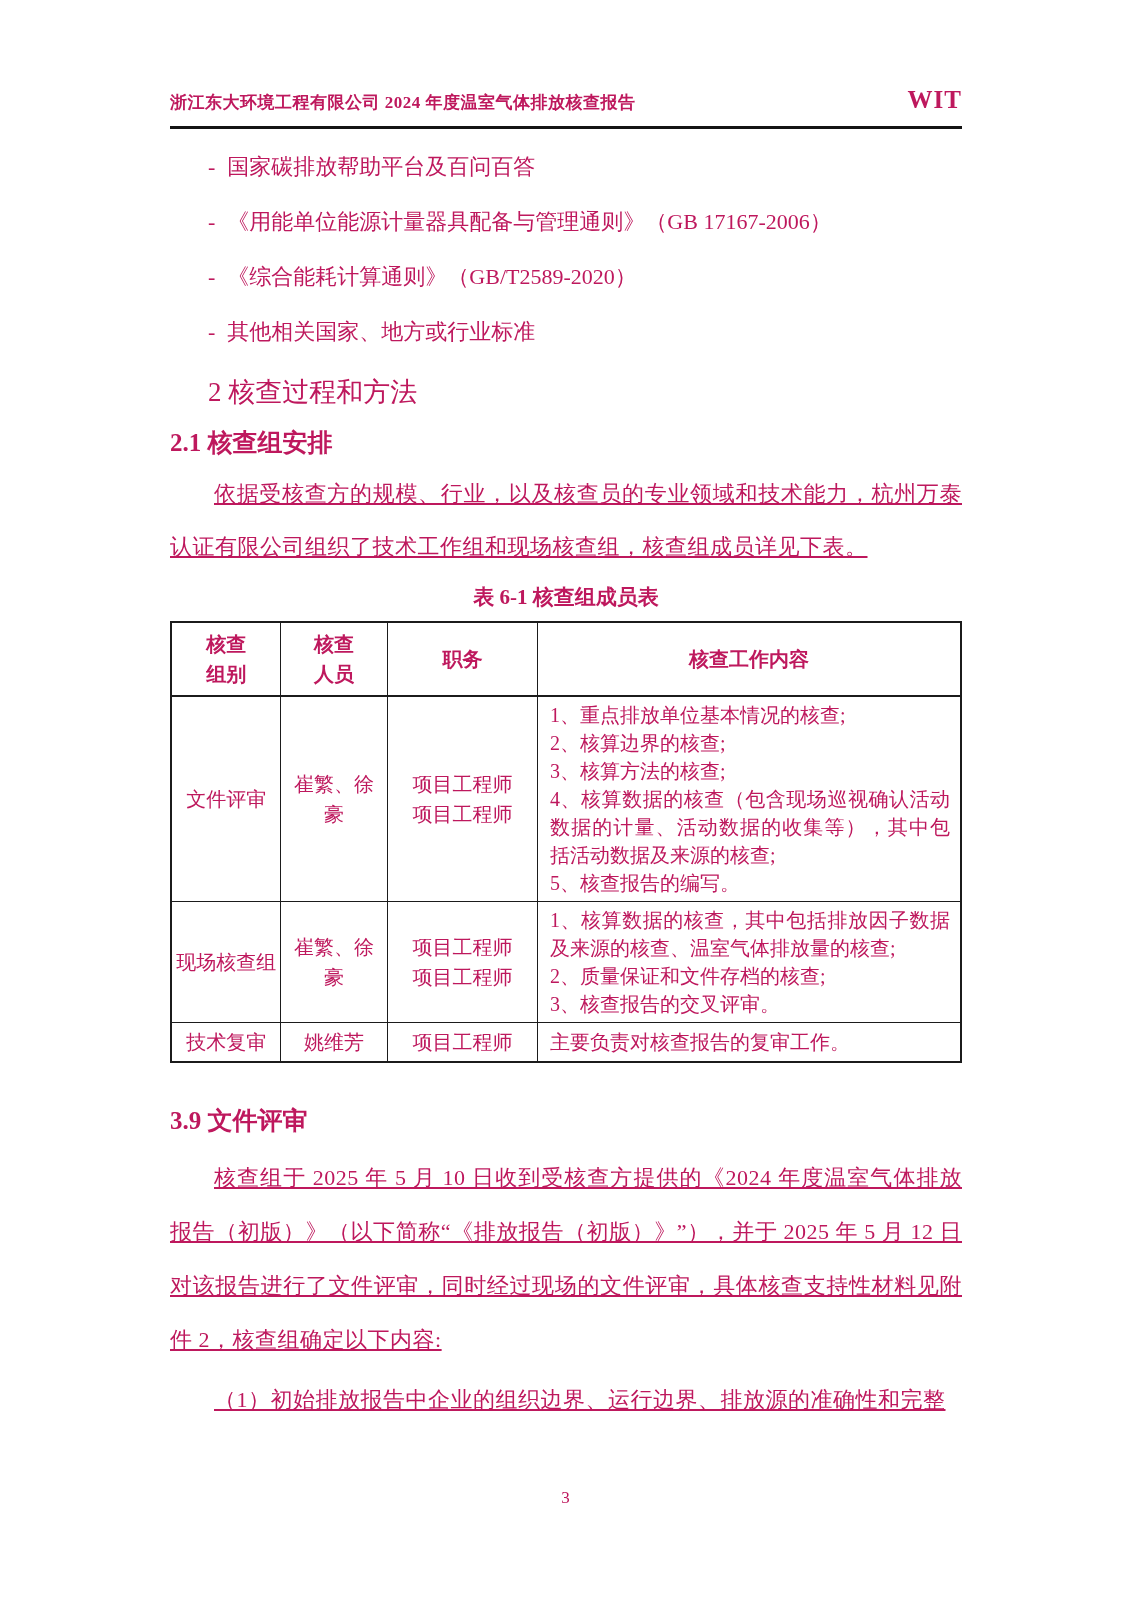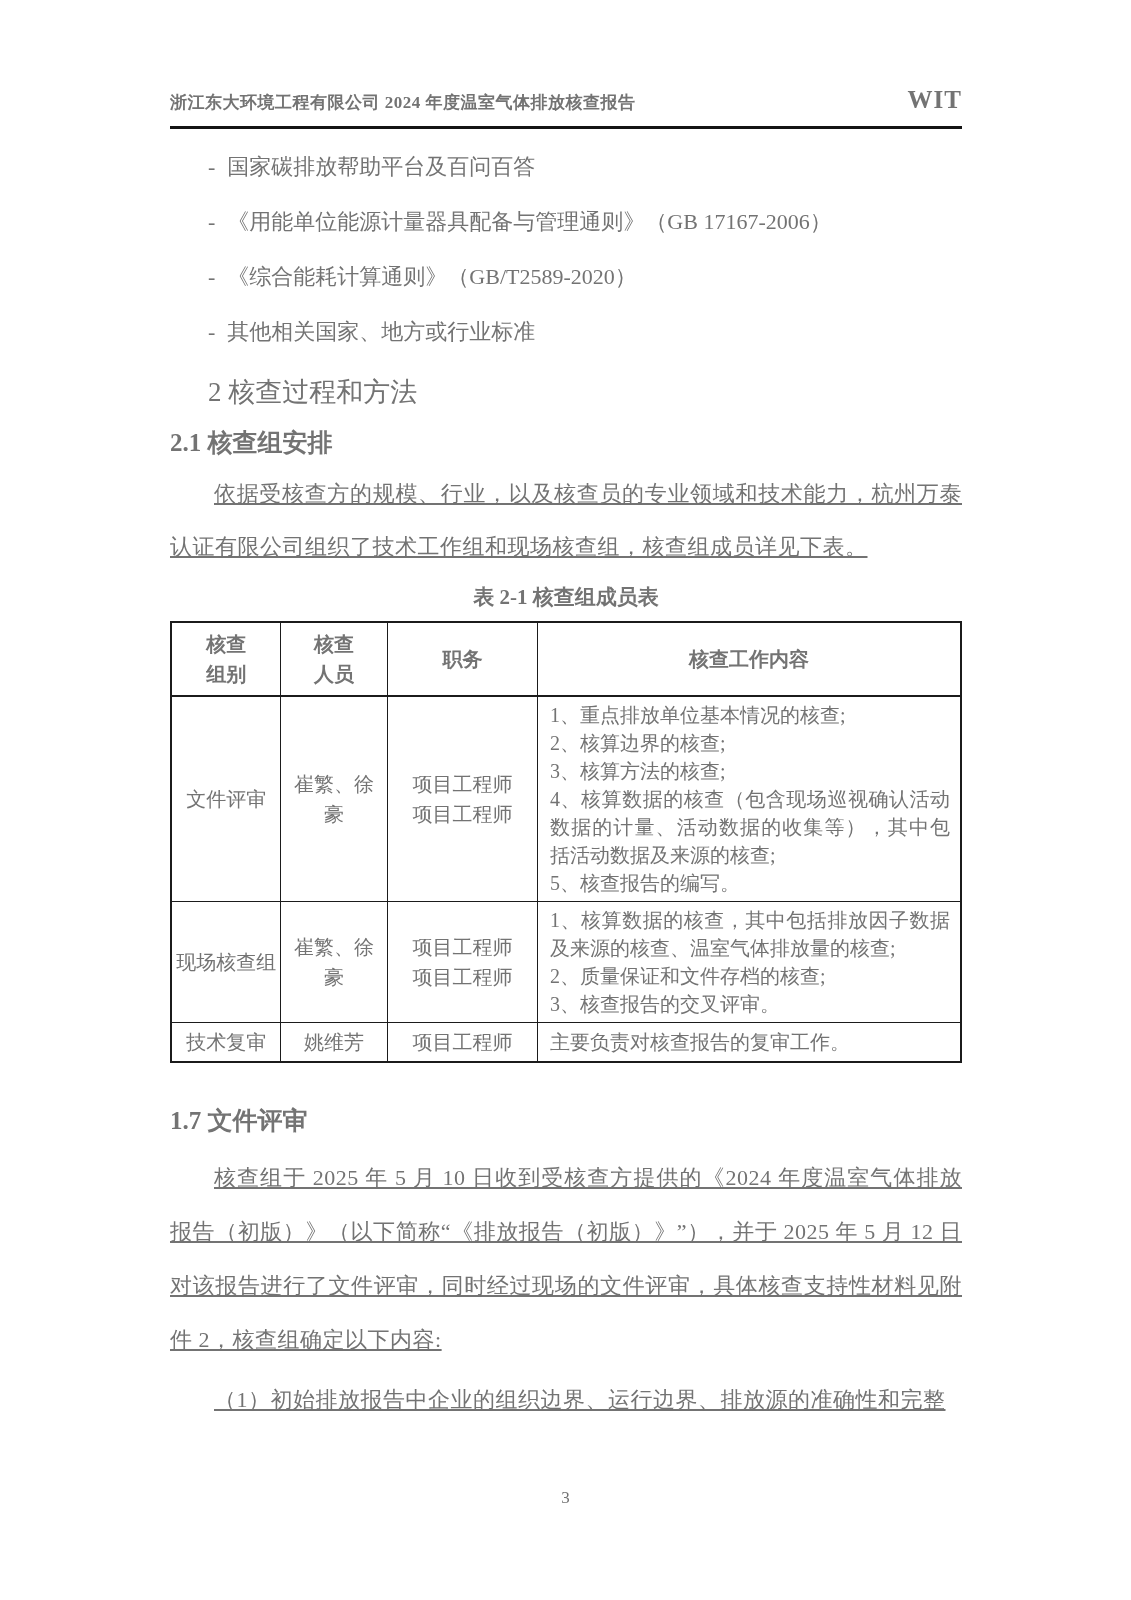--- a/index.html
+++ b/index.html
@@ -3,21 +3,21 @@
 <meta charset="utf-8">
 <style>
   * { margin: 0; padding: 0; box-sizing: border-box; }
   html, body { background: #9a9a9a; }
   .page {
     position: relative;
     width: 1131px;
     height: 1600px;
     margin: 0 auto;
     background: #ffffff;
-    color: #737373;
+    color: #be185d;
     font-family: "Liberation Serif", "DejaVu Serif", serif;
     overflow: hidden;
     padding: 0 169px 0 170px;
   }
   
   .page-header {
     display: flex;
     justify-content: space-between;
     align-items: flex-end;
     padding-top: 86px;
@@ -146,21 +146,21 @@
     <li class="ref-item"><span class="dash">-</span><span>《综合能耗计算通则》（GB/T2589-2020）</span></li>
     <li class="ref-item"><span class="dash">-</span><span>其他相关国家、地方或行业标准</span></li>
   </ul>
 
   <h1 class="h-main">2 核查过程和方法</h1>
 
   <h2 class="h-sub">2.1 核查组安排</h2>
 
   <p class="body-para">依据受核查方的规模、行业，以及核查员的专业领域和技术能力，杭州万泰认证有限公司组织了技术工作组和现场核查组，核查组成员详见下表。</p>
 
-  <div class="table-caption">表 2-1 核查组成员表</div>
+  <div class="table-caption">表 6-1 核查组成员表</div>
 
   <table class="members-table">
     <colgroup>
       <col style="width:13.9%">
       <col style="width:13.5%">
       <col style="width:19.0%">
       <col style="width:53.6%">
     </colgroup>
     <thead>
       <tr>
@@ -195,21 +195,21 @@
       </tr>
       <tr class="row-last">
         <td class="cell-center">技术复审</td>
         <td class="cell-center">姚维芳</td>
         <td class="cell-center">项目工程师</td>
         <td class="cell-content">主要负责对核查报告的复审工作。</td>
       </tr>
     </tbody>
   </table>
 
-  <h2 class="h-sub h22">1.7 文件评审</h2>
+  <h2 class="h-sub h22">3.9 文件评审</h2>
 
   <p class="body-para para-22">核查组于 2025 年 5 月 10 日收到受核查方提供的《2024 年度温室气体排放报告（初版）》（以下简称“《排放报告（初版）》”），并于 2025 年 5 月 12 日对该报告进行了文件评审，同时经过现场的文件评审，具体核查支持性材料见附件 2，核查组确定以下内容:</p>
 
   <p class="body-para para-22 para-22-last">（1）初始排放报告中企业的组织边界、运行边界、排放源的准确性和完整</p>
 
   <div class="page-footer">3</div>
 
 </div>
 
 </body></html>

